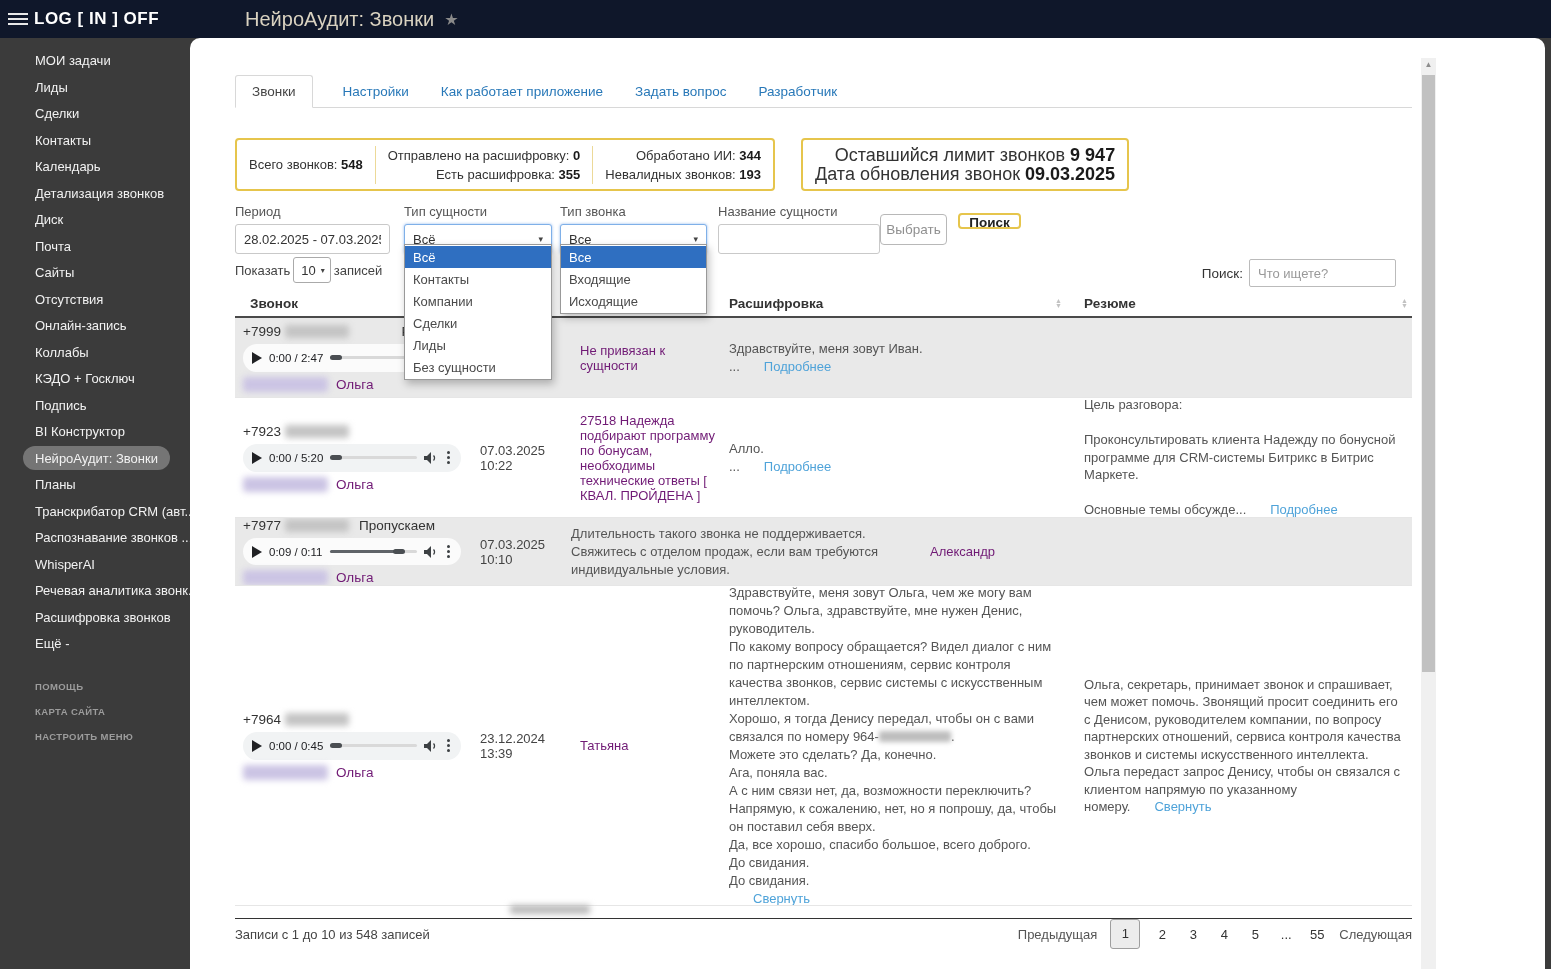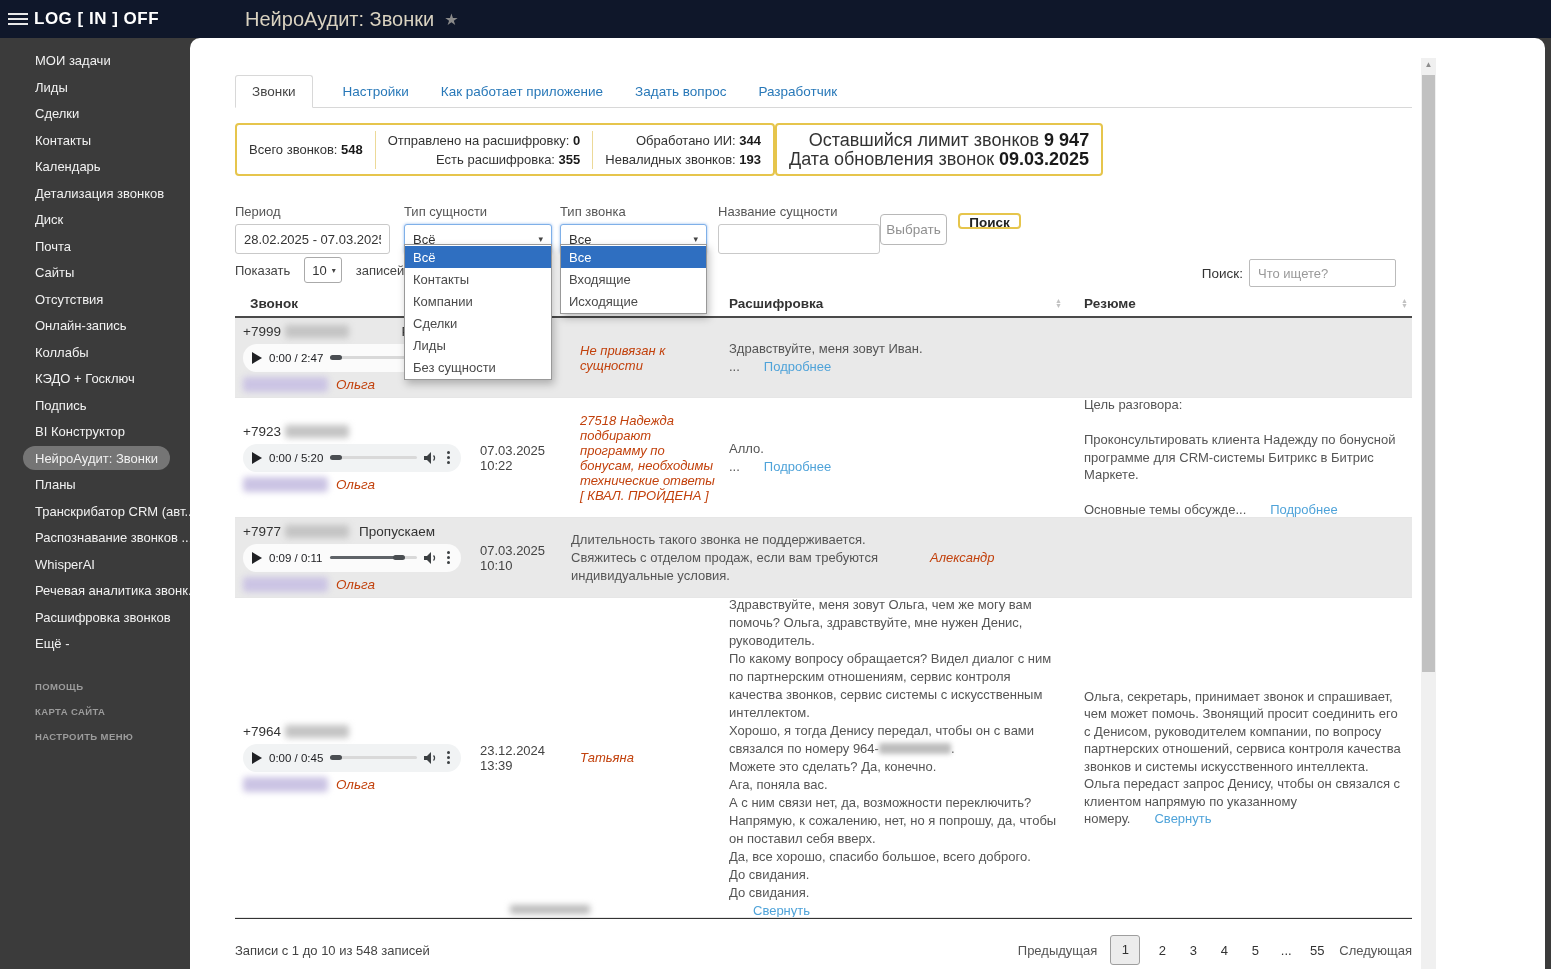--- a/index.html
+++ b/index.html
@@ -25,21 +25,21 @@
 
   
   .card { position:absolute; left:190px; top:38px; right:6px; bottom:0; background:#ffffff; border-radius:10px 10px 0 0; }
 
   
   .tabs { position:absolute; left:45px; top:37px; width:1177px; display:flex; align-items:flex-end; gap:28px; border-bottom:1px solid #d8d8d8; font-size:13.5px; }
   .tab { color:#2878b8; padding:8px 2px; cursor:pointer; }
   .tab.active { color:#454545; background:#fff; border:1px solid #d8d8d8; border-bottom:1px solid #fff; border-radius:3px 3px 0 0; padding:8px 16px; margin-bottom:-1px; }
 
   
-  .stats { position:absolute; left:45px; top:85px; display:flex; }
+  .stats { position:absolute; left:45px; top:100px; display:flex; gap:26px; }
   .stat-box { border:2px solid #e6c54c; border-radius:4px; height:53px; display:flex; align-items:center; background:#fff; }
   .stat-box .cell { padding:0 12px; font-size:13px; color:#333; line-height:19px; }
   .stat-box .cell.r { text-align:right; }
   .stat-box .cell + .cell { border-left:1px solid #ecd998; }
   .stat-box b { color:#1a1a1a; }
   .limit-box { padding:0 12px; font-size:18px; color:#333; line-height:19px; flex-direction:column; justify-content:center; align-items:flex-end; display:flex; }
 
   
   .filters { position:absolute; left:45px; top:157px; width:900px; height:49px; font-size:13px; color:#555; }
   .fgroup { position:absolute; top:9px; }
@@ -53,45 +53,45 @@
   .fselect .chev { margin-left:auto; font-size:9px; color:#444; font-style:normal; }
   .btn-choose { position:absolute; left:645px; top:19px; width:67px; height:31px; background:#fff; border:1px solid #b8b8b8; border-radius:4px; color:#909090; font-size:13.5px; cursor:pointer; font-family:"Liberation Sans",sans-serif; }
   .btn-search { position:absolute; left:723px; top:18px; width:63px; height:16px; background:#fff; border:2px solid #e6c54c; border-radius:4px; color:#222; font-size:13.5px; font-weight:600; cursor:pointer; font-family:"Liberation Sans",sans-serif; }
   .dropdown { position:absolute; top:49px; background:#fff; border:1px solid #999; box-shadow:2px 4px 8px rgba(0,0,0,.25); z-index:30; padding:1px 0; }
   .dd-etype { left:169px; width:148px; }
   .dd-ctype { left:325px; width:147px; }
   .opt { height:22px; display:flex; align-items:center; padding-left:8px; font-size:13px; color:#4a4a4a; cursor:pointer; }
   .opt.active { background:#2f6fc1; color:#fff; }
 
   
-  .show-row { position:absolute; left:45px; top:219px; display:flex; align-items:center; gap:14px; font-size:13px; color:#444; }
+  .show-row { position:absolute; left:45px; top:219px; display:flex; align-items:center; gap:3px; font-size:13px; color:#444; }
   .mini-select { height:26px; border:1px solid #aaa; border-radius:3px; background:#fff; display:flex; align-items:center; padding:0 5px 0 7px; gap:5px; color:#333; cursor:pointer; }
   .mini-select .chev { font-size:8px; font-style:normal; color:#444; }
   .quick-search { position:absolute; right:149px; top:221px; display:flex; align-items:center; gap:6px; font-size:13.5px; color:#333; }
   .quick-search input { width:147px; height:28px; border:1px solid #bbb; border-radius:2px; padding:0 8px; font-size:13px; color:#333; font-family:"Liberation Sans",sans-serif; }
   .quick-search input::placeholder { color:#999; }
 
   
   .dtable { position:absolute; left:45px; top:252px; width:1177px; font-size:13px; color:#555; }
   .thead { height:28px; display:flex; border-bottom:2px solid #4a4a4a; font-weight:bold; color:#333; font-size:13.5px; }
   .thead .hc { display:flex; align-items:center; }
   .sort { display:flex; flex-direction:column; margin-left:auto; margin-right:4px; font-size:7px; color:#c2c2c2; line-height:5px; font-weight:normal; cursor:pointer; font-style:normal; }
   .trow { display:flex; align-items:center; overflow:hidden; border-bottom:1px solid #e6e6e6; }
   .trow.gray { background:#e9e9e9; }
-  .r1 { height:80px; } .r2 { height:120px; } .r3 { height:80px; } .r4 { height:320px; }
+  .r1 { height:80px; } .r2 { height:120px; } .r3 { height:68px; } .r4 { height:320px; }
   .c { height:100%; display:flex; flex-direction:column; justify-content:center; }
   .c1 { width:245px; padding-left:8px; }
   .c2 { width:78px; color:#444; font-size:13px; }
   .c3 { width:158px; padding-left:22px; }
   .c4 { width:350px; padding:8px 8px 8px 13px; line-height:18px; }
   .c5 { width:346px; padding:8px 10px 8px 18px; line-height:17.5px; }
   .hc1 { width:245px; padding-left:15px; } .hc2 { width:78px; } .hc3 { width:158px; }
   .hc4 { width:350px; padding-left:13px; } .hc5 { width:346px; padding-left:18px; }
   .pre { white-space:pre-line; }
-  .ilink { color:#c2410c;font-style:italic; }
+  .ilink { color:#701a75; }
   .llink { color:#4fa3d9;padding-left:24px; }
   .llink.block { display:block; }
   .phone-line { display:flex; align-items:center; margin-bottom:5px; padding-right:30px; }
   .r3 .phone-line { padding-right:45px; }
   .phone { color:#333; font-size:13.5px; }
   .corner { margin-left:auto; color:#333; font-size:13.5px; white-space:nowrap; }
   .blur-phone { display:inline-block; width:64px; height:13px; background:#c4c4c4; border-radius:2px; filter:blur(3px); margin-left:4px; }
   .contact-line { display:flex; align-items:center; margin-top:5px; font-size:13.5px; }
   .blur-name { display:inline-block; width:85px; height:15px; background:#cbc4e4; border-radius:3px; filter:blur(3px); margin-right:8px; }
   .blur-inline { display:inline-block; width:72px; height:11px; background:#bdbdbd; border-radius:2px; filter:blur(2.5px); vertical-align:-1px; }
@@ -102,21 +102,21 @@
   .ptime { font-size:11.5px; color:#202124; white-space:nowrap; }
   .ptrack { flex:1; height:3px; background:#d9d9d9; border-radius:2px; position:relative; cursor:pointer; }
   .pfill { position:absolute; left:0; top:0; height:3px; background:#5f6368; border-radius:2px; }
   .pthumb { position:absolute; top:-1px; width:12px; height:5px; background:#4a4e52; border-radius:3px; }
   .dots { display:flex; flex-direction:column; gap:2px; cursor:pointer; padding:2px; }
   .dots b { width:3px; height:3px; border-radius:50%; background:#3c4043; }
   .playbtn, .volbtn { display:flex; align-items:center; cursor:pointer; }
 
   
   .partial-blur { position:absolute; left:320px; top:867px; width:80px; height:9px; background:#b9b9b9; border-radius:2px; filter:blur(3px); }
-  .page-footer { position:absolute; left:45px; top:880px; width:1177px; border-top:1px solid #333; padding-top:16px; display:flex; align-items:center; justify-content:space-between; font-size:13px; color:#444; }
+  .page-footer { position:absolute; left:45px; top:880px; width:1177px; border-top:1px solid #333; padding-top:0; display:flex; align-items:center; justify-content:space-between; font-size:13px; color:#444; }
   .pager { display:flex; align-items:center; gap:13px; color:#555; }
   .pg-prev, .pg-next { cursor:pointer; }
   .pg-pages { display:flex; align-items:center; gap:13px; }
   .pg { min-width:18px; text-align:center; color:#333; cursor:pointer; }
   .pg.active { width:30px; height:30px; line-height:28px; border:1px solid #9e9e9e; background:#ececec; border-radius:3px; }
 
   
   .vscroll { position:absolute; right:109px; top:20px; bottom:0; width:15px; background:#f0f0f0; }
   .sb-arrow { position:absolute; top:2px; left:0; width:15px; text-align:center; font-size:8px; color:#8d8d8d; cursor:pointer; }
   .sb-thumb { position:absolute; top:17px; left:1px; width:13px; height:597px; background:#c1c1c1; cursor:pointer; }

